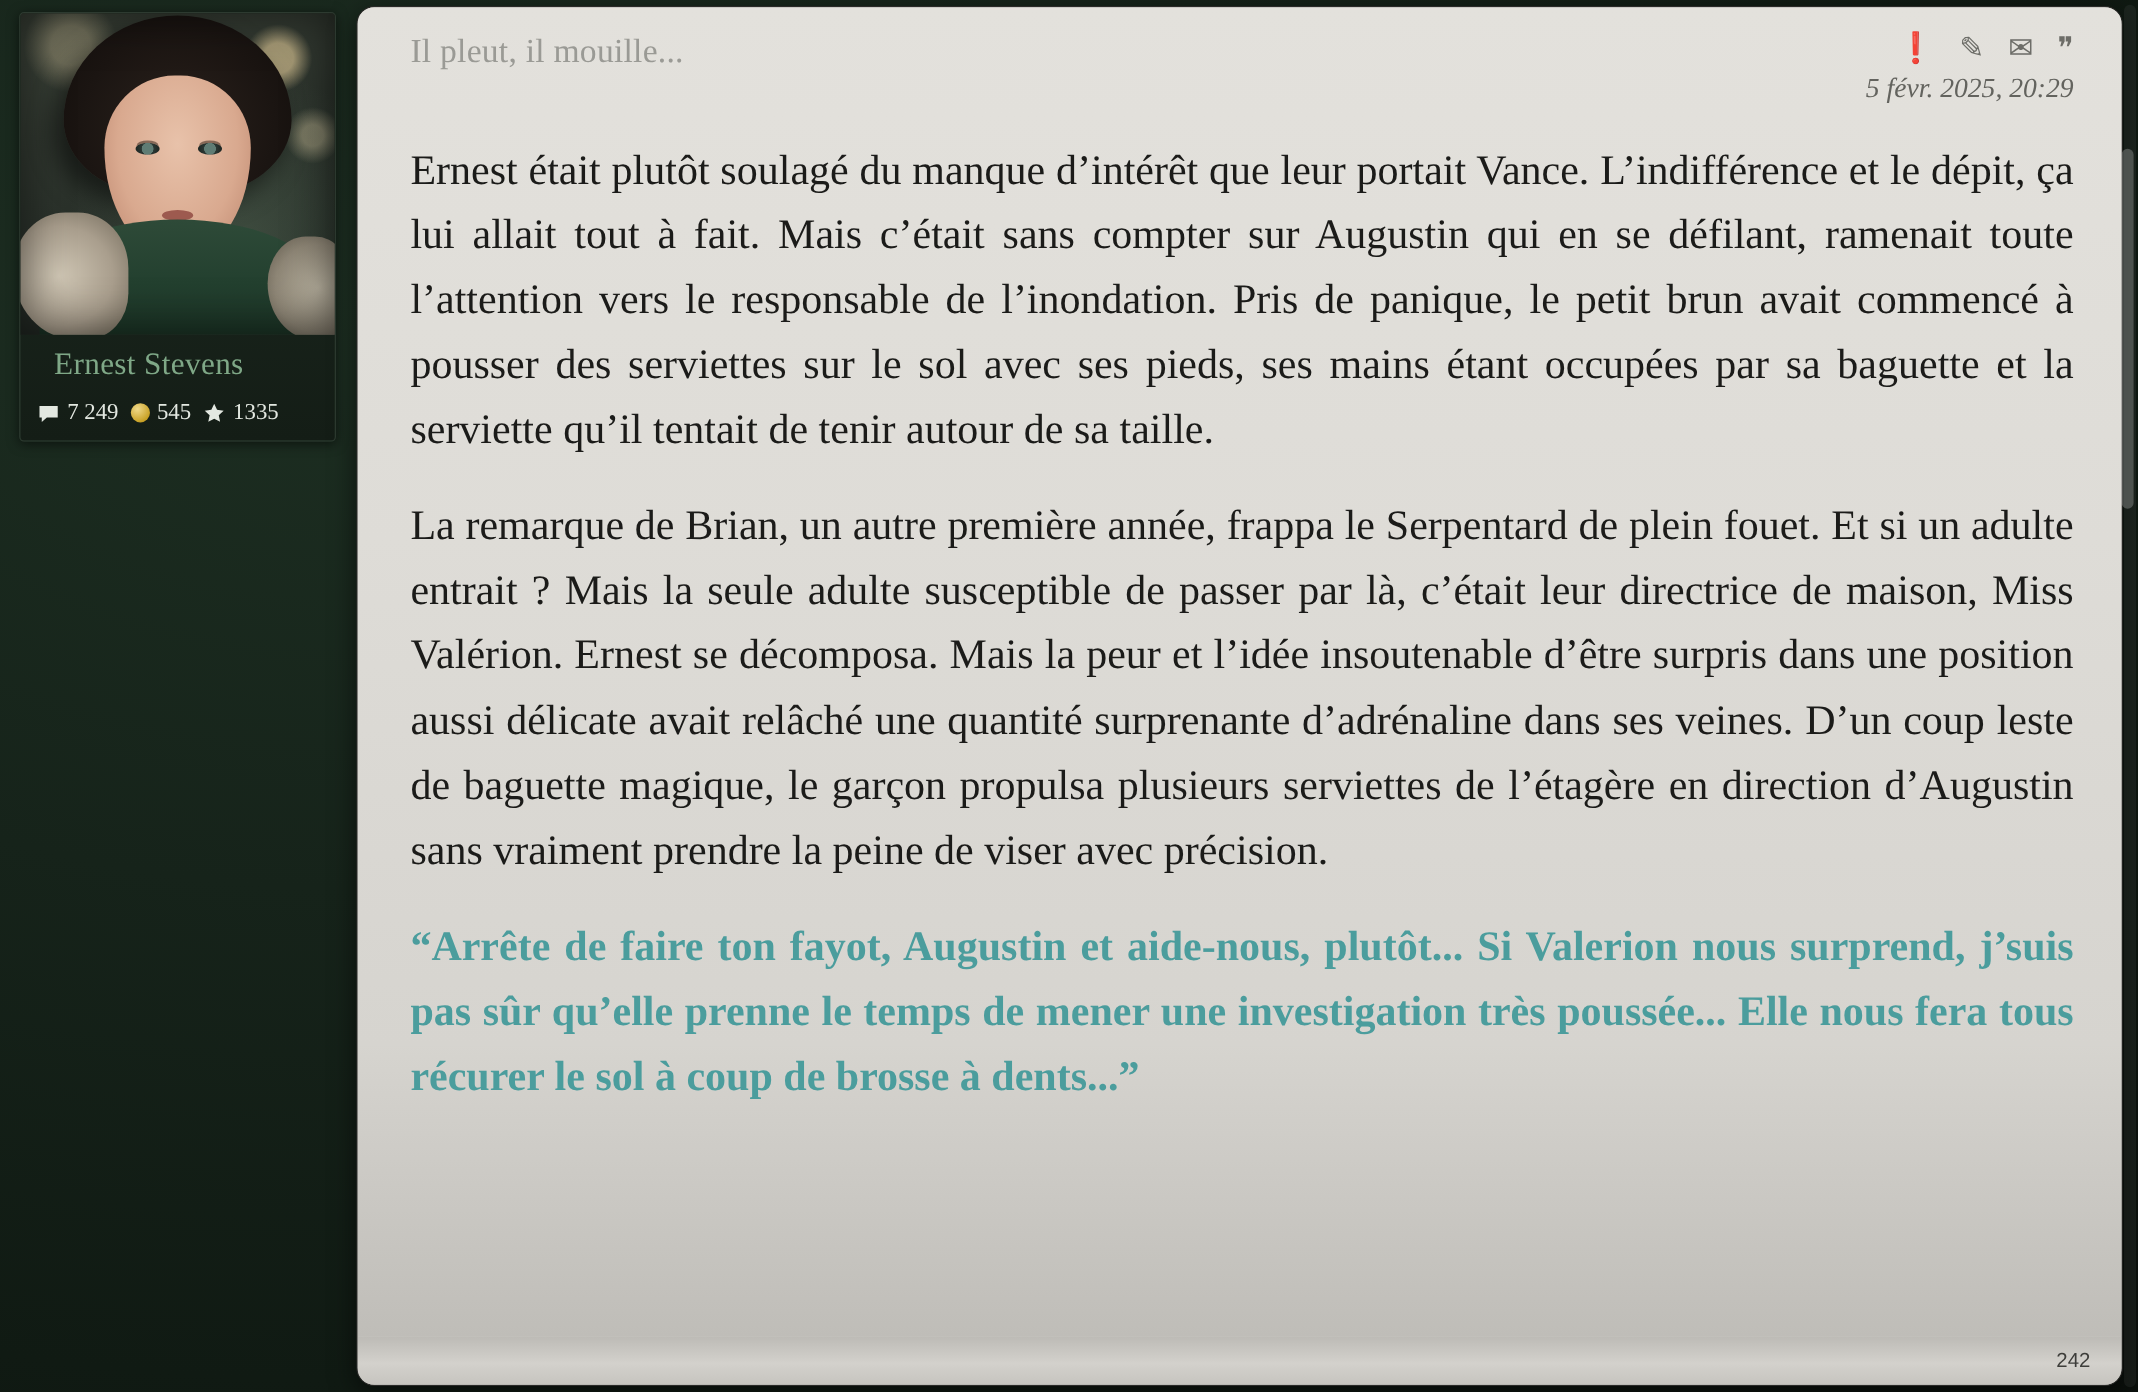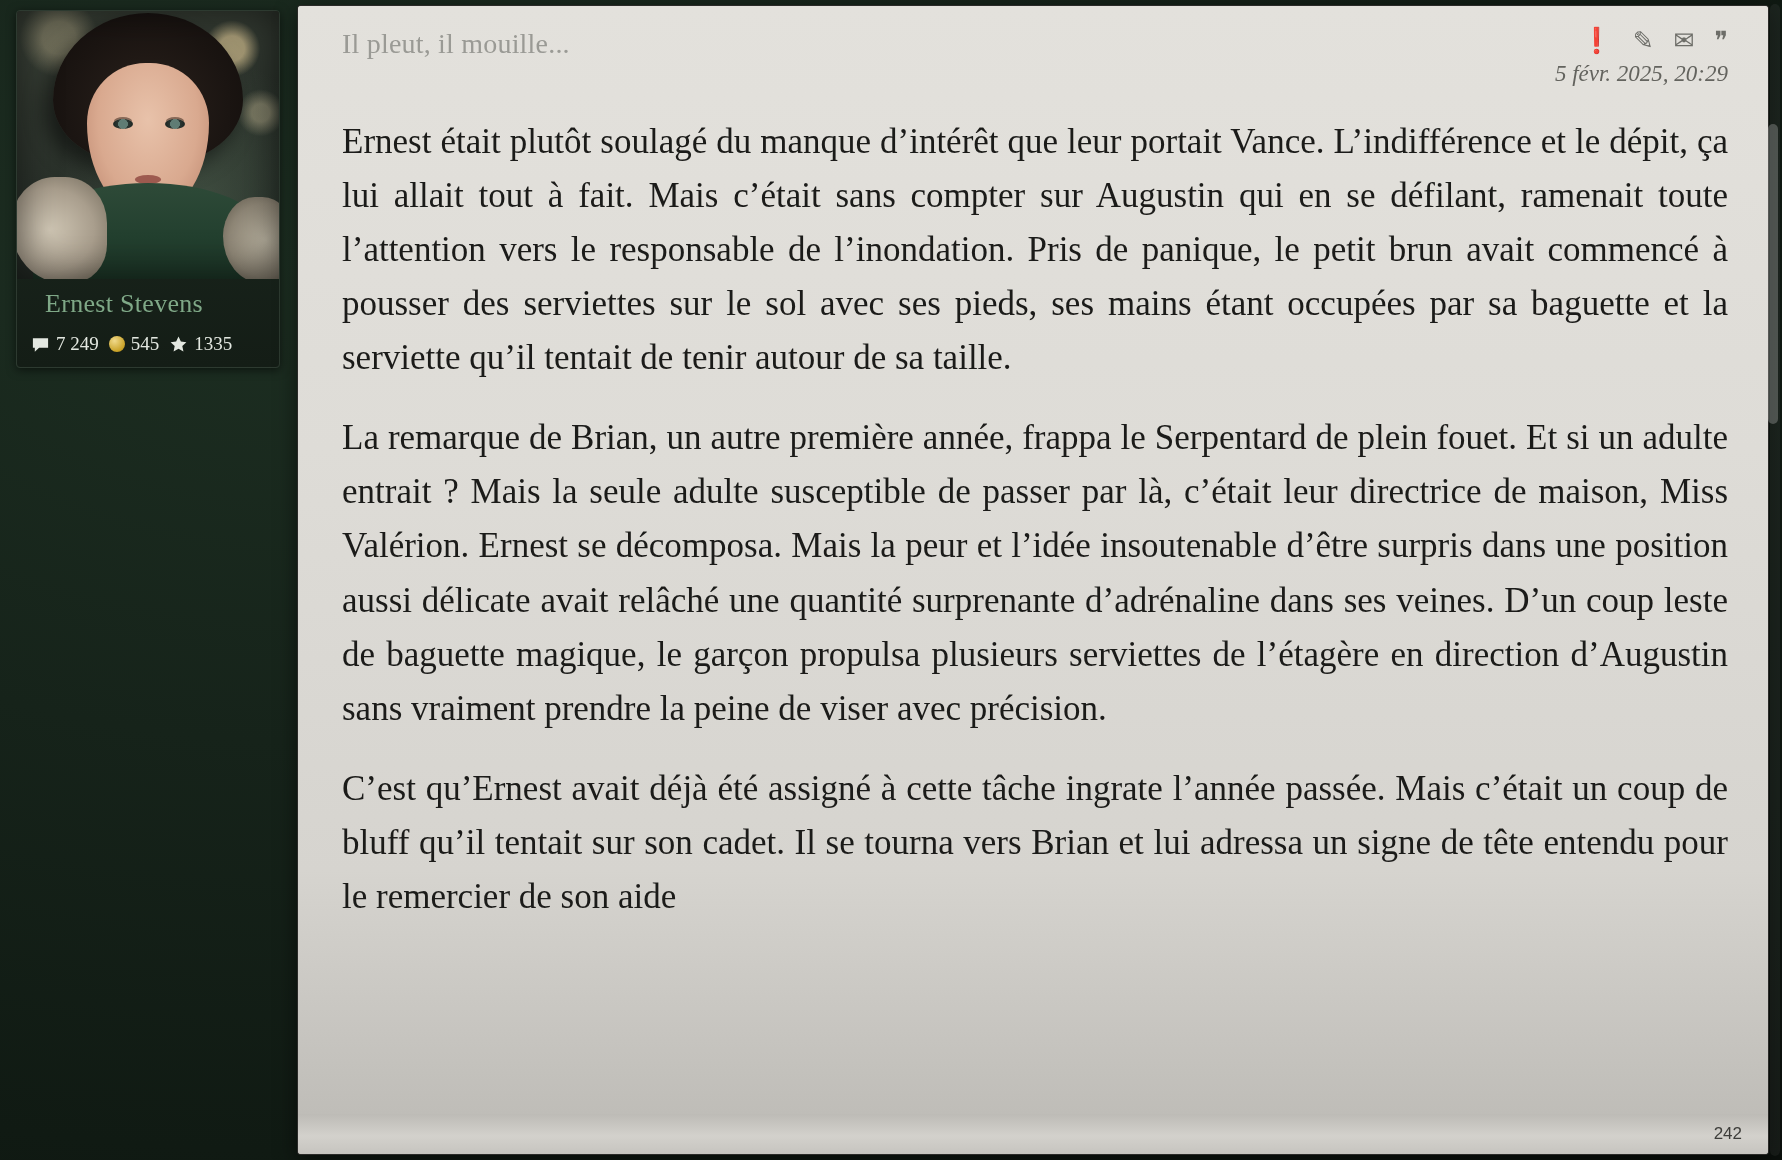--- a/index.html
+++ b/index.html
@@ -152,21 +152,21 @@
     width: 16px; height: 16px;
     border-radius: 50%;
     background: radial-gradient(circle at 35% 30%, #f0d98a, #c9a227 70%, #9c7c18);
     display: inline-block;
   }
 
   
   .post-wrap {
     flex: 1 1 auto;
     position: relative;
-    border-radius: 3px;
+    border-radius: 14px;
     background: #cfcfca;
     box-shadow: 0 0 0 1px #2a2a28, 0 6px 22px rgba(0,0,0,.6);
     overflow: hidden;
     display: flex;
     flex-direction: column;
   }
   .post-paper {
     flex: 1 1 auto;
     background:
       linear-gradient(180deg, #e3e1dc 0%, #dedcd7 40%, #d6d4cf 78%, #bfbdb8 100%);
@@ -316,21 +316,21 @@
             <span class="act">✉</span>
             <span class="act">❞</span>
           </div>
           <div class="post-date">5 févr. 2025, 20:29</div>
         </div>
       </div>
 
       <div class="post-body">
         <p>Ernest était plutôt soulagé du manque d’intérêt que leur portait Vance. L’indifférence et le dépit, ça lui allait tout à fait. Mais c’était sans compter sur Augustin qui en se défilant, ramenait toute l’attention vers le responsable de l’inondation. Pris de panique, le petit brun avait commencé à pousser des serviettes sur le sol avec ses pieds, ses mains étant occupées par sa baguette et la serviette qu’il tentait de tenir autour de sa taille.</p>
         <p>La remarque de Brian, un autre première année, frappa le Serpentard de plein fouet. Et si un adulte entrait ? Mais la seule adulte susceptible de passer par là, c’était leur directrice de maison, Miss Valérion. Ernest se décomposa. Mais la peur et l’idée insoutenable d’être surpris dans une position aussi délicate avait relâché une quantité surprenante d’adrénaline dans ses veines. D’un coup leste de baguette magique, le garçon propulsa plusieurs serviettes de l’étagère en direction d’Augustin sans vraiment prendre la peine de viser avec précision.</p>
-        <p>C’est qu’Ernest avait déjà été assigné à cette tâche ingrate l’année passée. Mais c’était un coup de bluff qu’il tentait sur son cadet. Il se tourna vers Brian et lui adressa un signe de tête entendu pour le remercier de son aide</p>
+        <p class="dialogue">“Arrête de faire ton fayot, Augustin et aide-nous, plutôt... Si Valerion nous surprend, j’suis pas sûr qu’elle prenne le temps de mener une investigation très poussée... Elle nous fera tous récurer le sol à coup de brosse à dents...”</p>
       </div>
 
     </div>
 
     <div class="post-footer">
       <span>242</span>
     </div>
   </div>
 
   <div class="scroll-strip">

